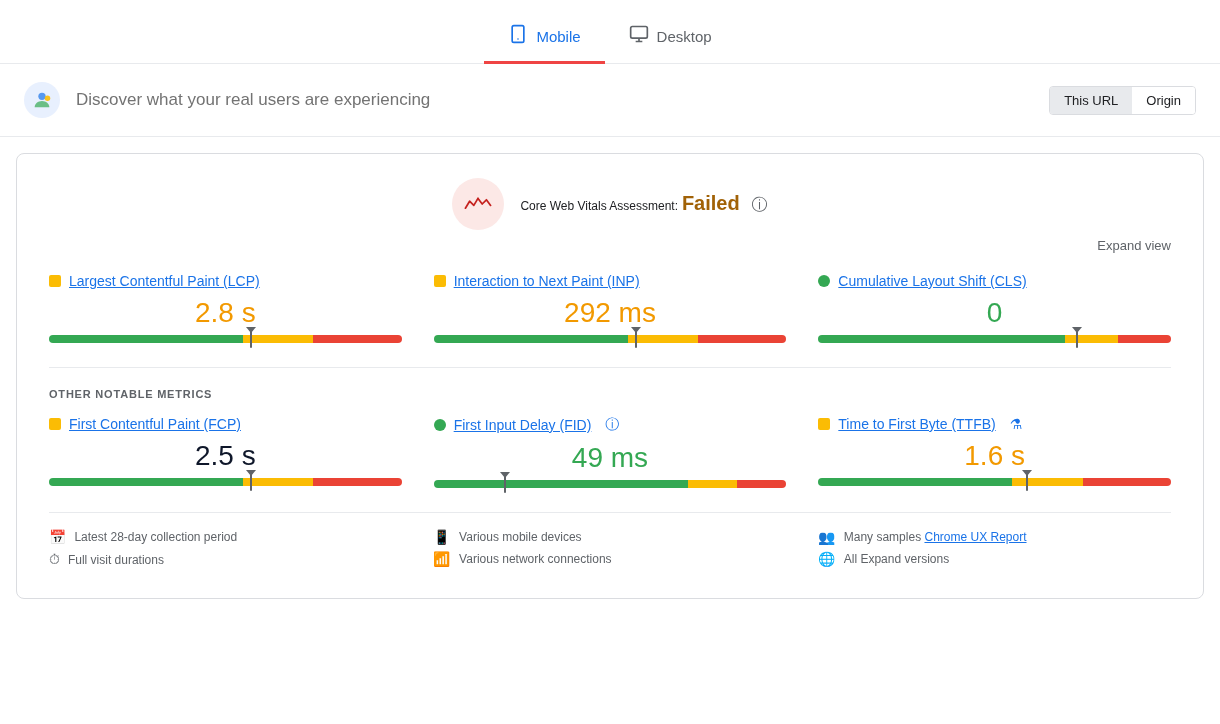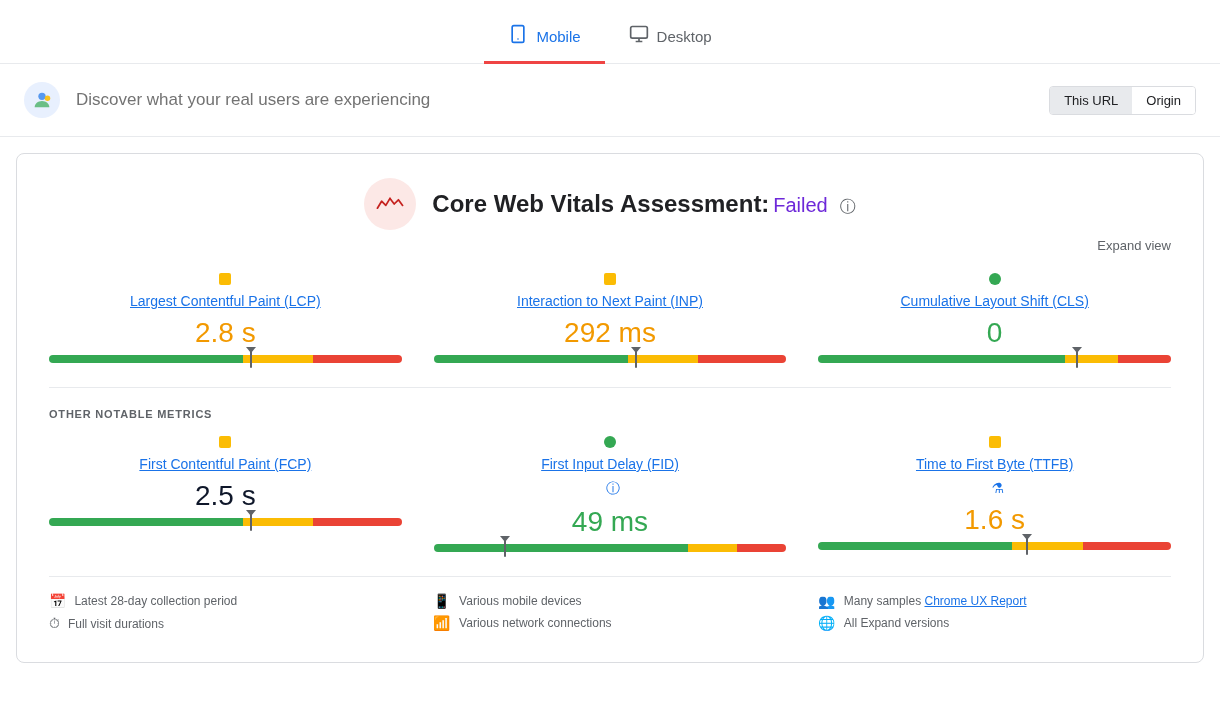--- a/index.html
+++ b/index.html
@@ -125,21 +125,20 @@
       grid-template-columns: 1fr 1fr 1fr;
       gap: 24px 32px;
       margin-bottom: 24px;
     }
     .metric-item {}
     .metric-label {
       display: flex;
       align-items: center;
       gap: 8px;
       margin-bottom: 8px;
-      flex-direction: column;
     }
     .metric-name {
       font-size: 14px;
       color: #1a73e8;
       text-decoration: underline;
       cursor: pointer;
     }
     .metric-value {
       font-size: 28px;
       font-weight: 400;
@@ -269,22 +268,22 @@
 <div class="main-card">
 
   <div class="assessment-header">
     <div class="assessment-icon">
       <svg width="28" height="20" viewBox="0 0 40 24" fill="none">
         <path d="M2 18 L8 8 L14 14 L20 4 L26 12 L32 6 L38 14" stroke="#c5221f" stroke-width="2.5" fill="none" stroke-linecap="round" stroke-linejoin="round"></path>
         <polygon points="20,2 22,6 18,6" fill="#c5221f"></polygon>
       </svg>
     </div>
     <div>
-      <span style="font-size:24px;font-weight:700;color:#202124;">Core Web Vitals Assessment:</span>
-      <span style="font-size:20px;font-weight:400;color:#6d28d9;">Failed</span>
+      <span style="font-size:12px;font-weight:400;color:#202124;">Core Web Vitals Assessment:</span>
+      <span style="font-size:20px;font-weight:700;color:#a16207;">Failed</span>
       <span style="margin-left:8px;color:#5f6368;cursor:pointer;font-size:16px;">ⓘ</span>
     </div>
   </div>
   <div class="expand-view">Expand view</div>
 
   <div class="metrics-grid" id="core-metrics-container">
 
     <div class="metric-item">
       <div class="metric-label">
         <span style="width:12px;height:12px;border-radius:2px;background:#fbbc04;display:inline-block;flex-shrink:0;"></span>

